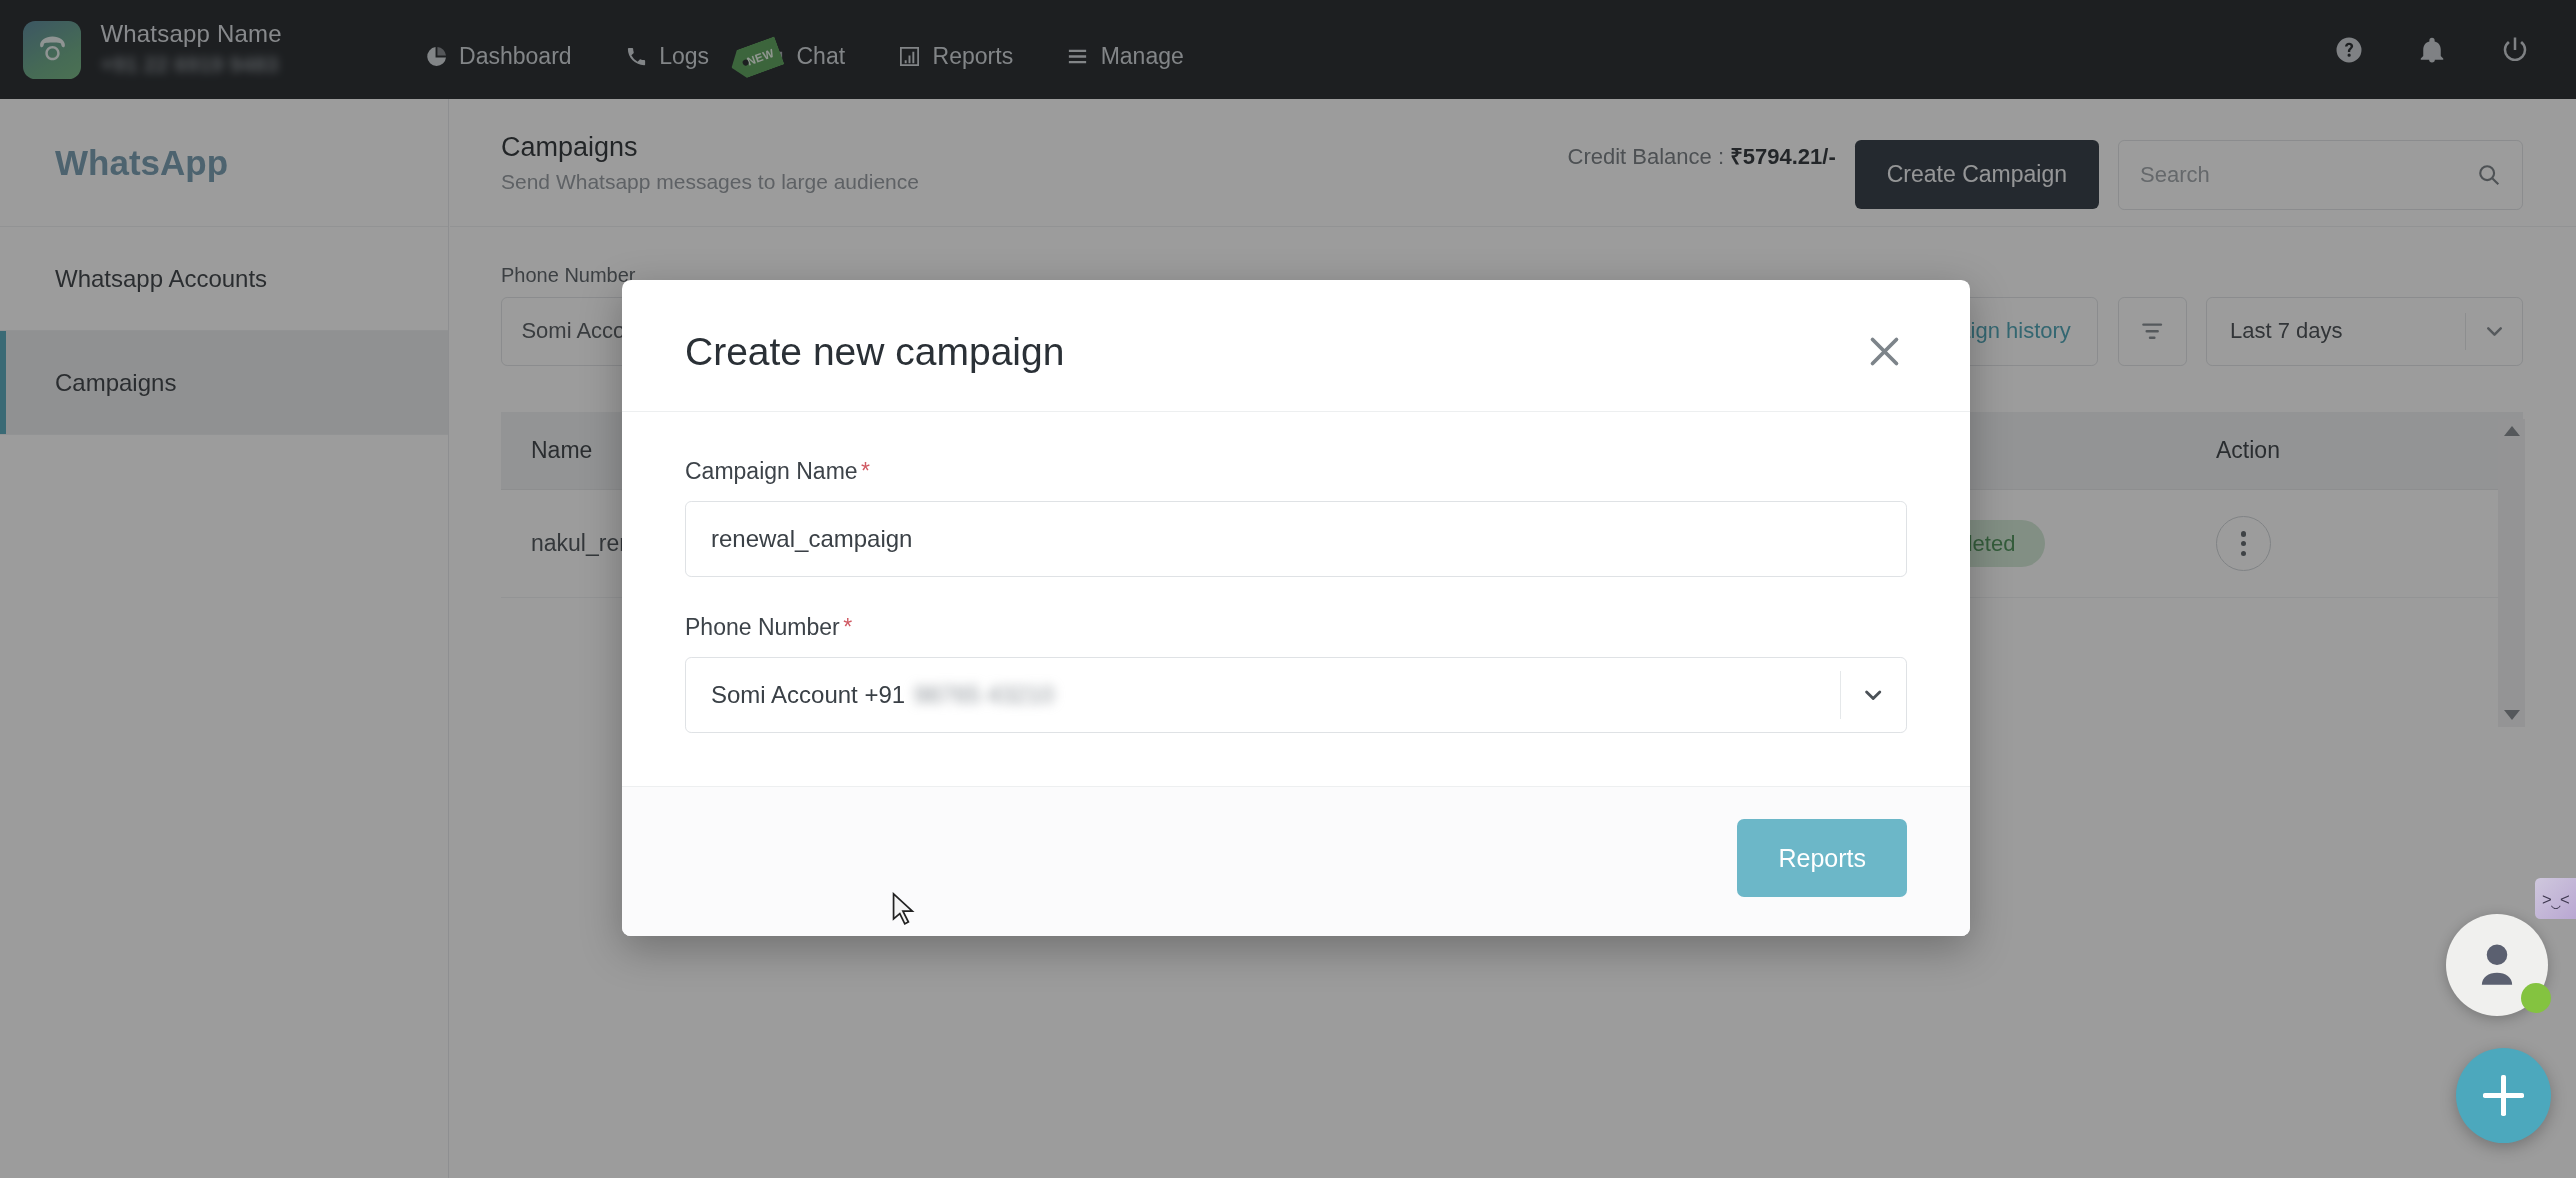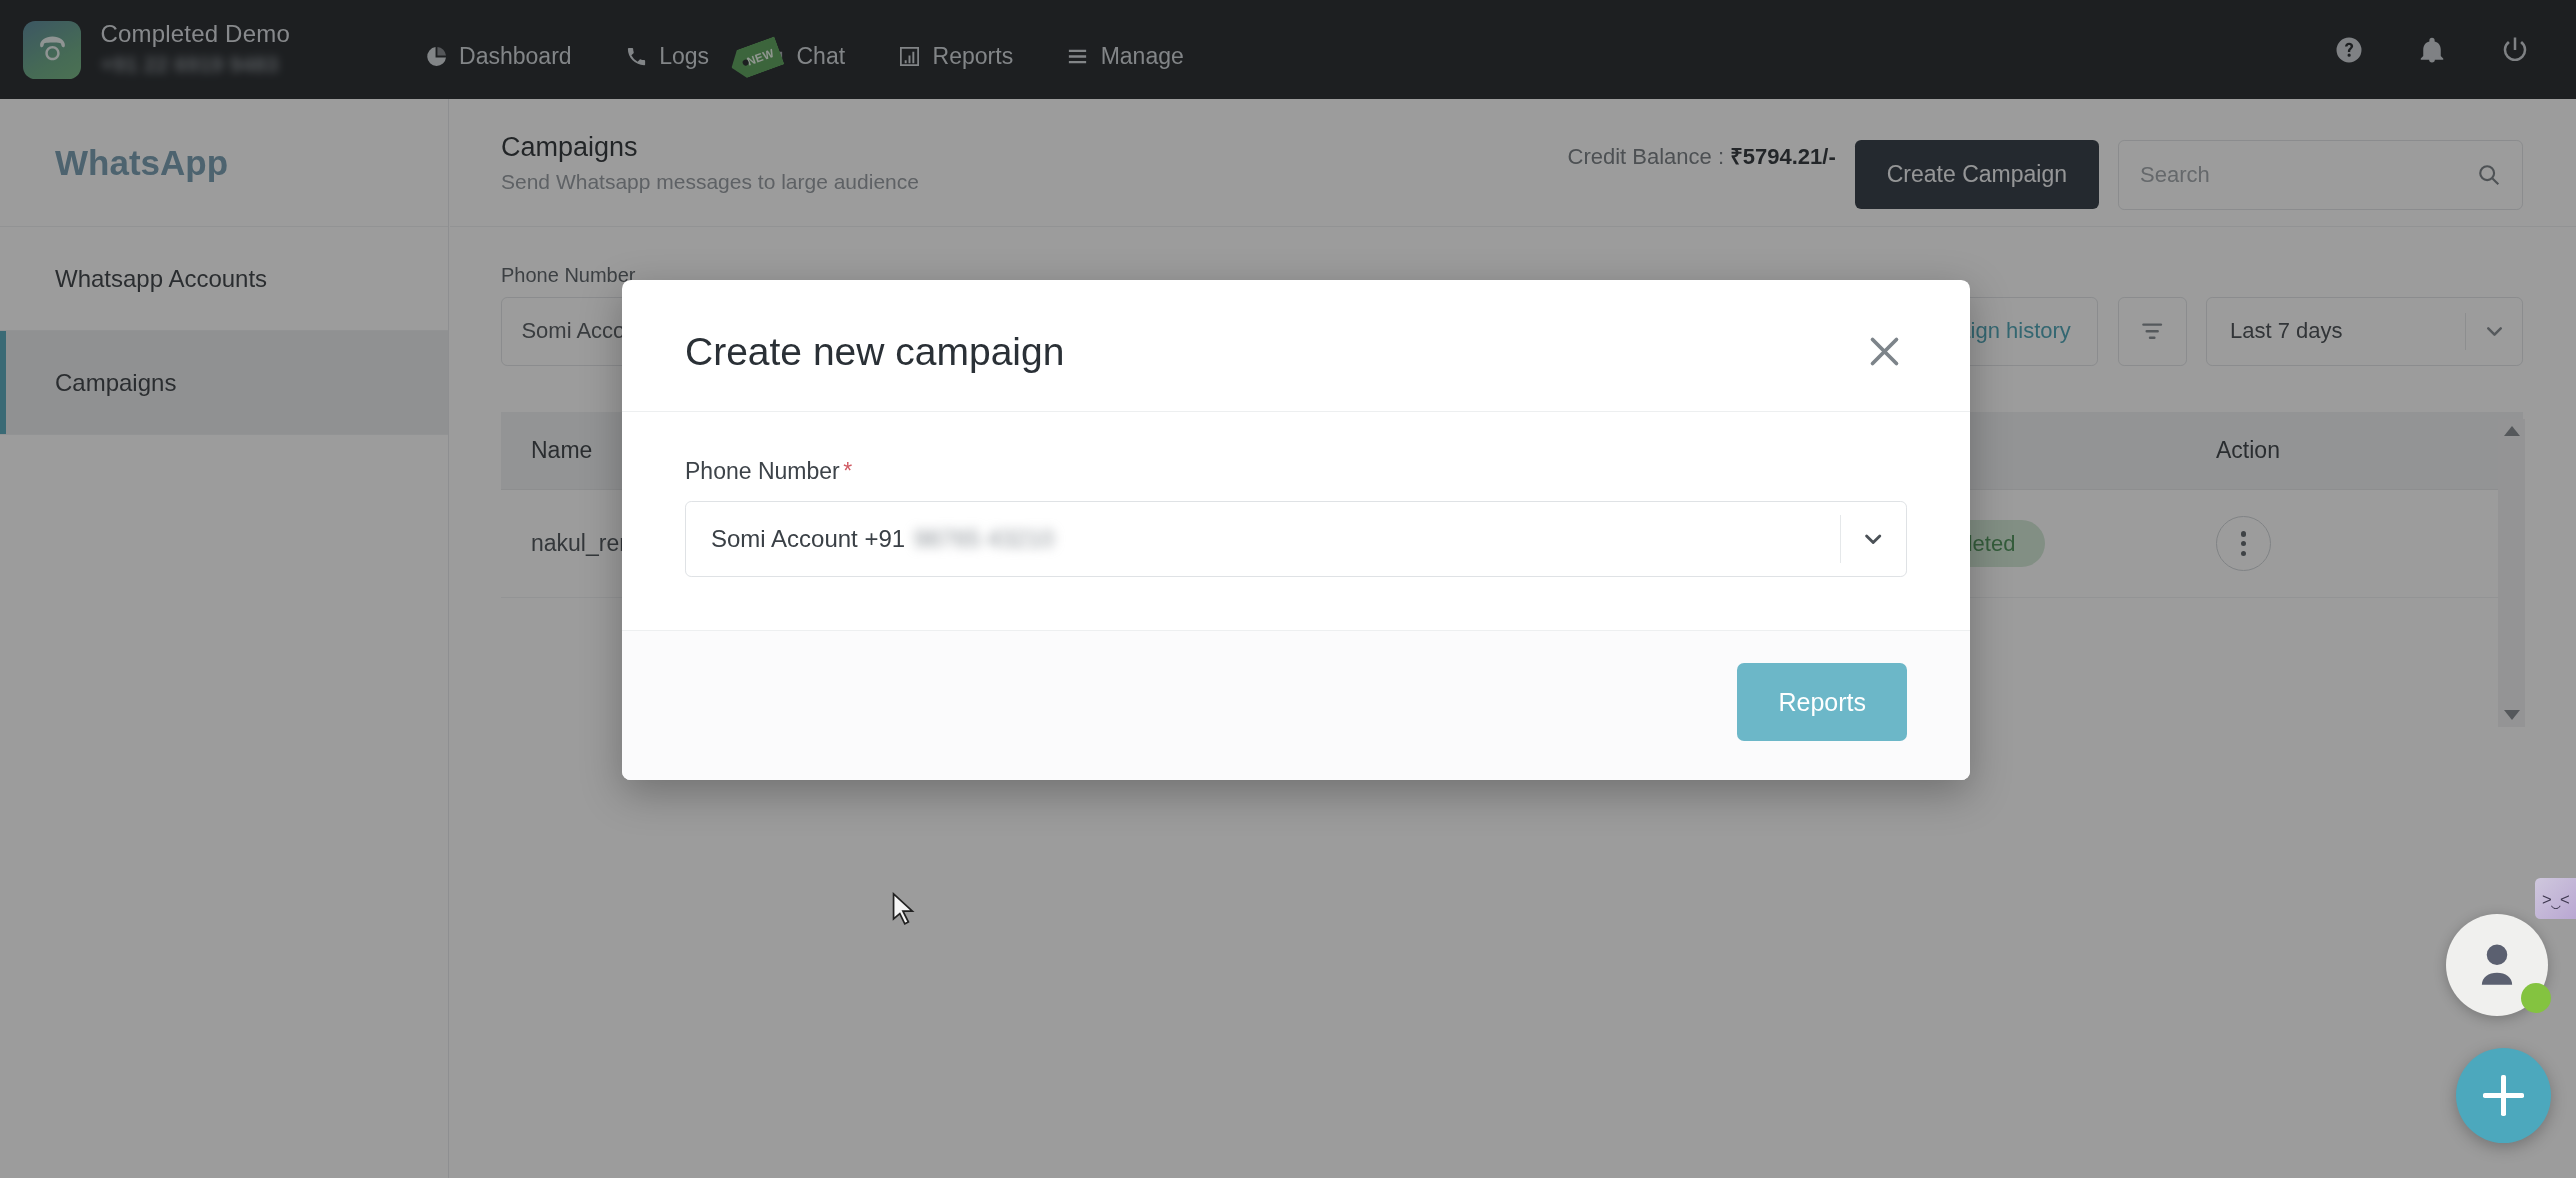--- a/index.html
+++ b/index.html
@@ -249,21 +249,21 @@
 <div id="app">
 
   <div class="topnav">
     <div class="brand">
       <div class="brand-logo">
         <svg viewBox="0 0 24 24">
             <path d="M12 3C7.3 3 3.5 5.6 3.5 8.9c0 1 .4 1.6 1.1 1.6.6 0 1-.4 1.2-1l.3-1.1c.1-.5.4-.7.9-.8C8 7.4 10 7.2 12 7.2s4 .2 5 .4c.5.1.8.3.9.8l.3 1.1c.2.6.6 1 1.2 1 .7 0 1.1-.6 1.1-1.6C20.5 5.6 16.7 3 12 3zm0 6.6c-2.7 0-4.9 2.2-4.9 4.9S9.3 19.4 12 19.4s4.9-2.2 4.9-4.9-2.2-4.9-4.9-4.9zm0 1.7c1.8 0 3.2 1.4 3.2 3.2S13.8 17.7 12 17.7s-3.2-1.4-3.2-3.2 1.4-3.2 3.2-3.2z"></path>
           </svg>
       </div>
       <div class="brand-text">
-        <div class="brand-title">Completed Demo</div>
+        <div class="brand-title">Whatsapp Name</div>
         <div class="brand-sub">+91 22 6919 9483</div>
       </div>
     </div>
 
     <div class="navlinks">
       <div class="navlink">
         <svg viewBox="0 0 24 24">
             <path d="M11 2.1A10 10 0 0 0 12 22a10 10 0 0 0 9.9-9H11z"></path>
             <path d="M13 2.1V11h8.9A10 10 0 0 0 13 2.1z" opacity=".55"></path>
           </svg>
@@ -423,20 +423,26 @@
     <div class="modal-head">
       <div class="modal-title">Create new campaign</div>
       <div class="modal-close">
         <svg viewBox="0 0 24 24">
             <path d="M5 5l14 14M19 5L5 19" stroke-linecap="round"></path>
           </svg>
       </div>
     </div>
 
     <div class="modal-body">
+      <div class="form-group">
+        <label class="form-label">
+          <span>Campaign Name</span><span class="req">*</span>
+        </label>
+        <input class="form-input" type="text" value="renewal_campaign" style="">
+      </div>
 
       <div class="form-group">
         <label class="form-label">
           <span>Phone Number</span><span class="req">*</span>
         </label>
         <div class="form-select">
           <span class="sel-val">
             <span>Somi Account +91</span>
             <span class="blurred">98765 43210</span>
           </span>

